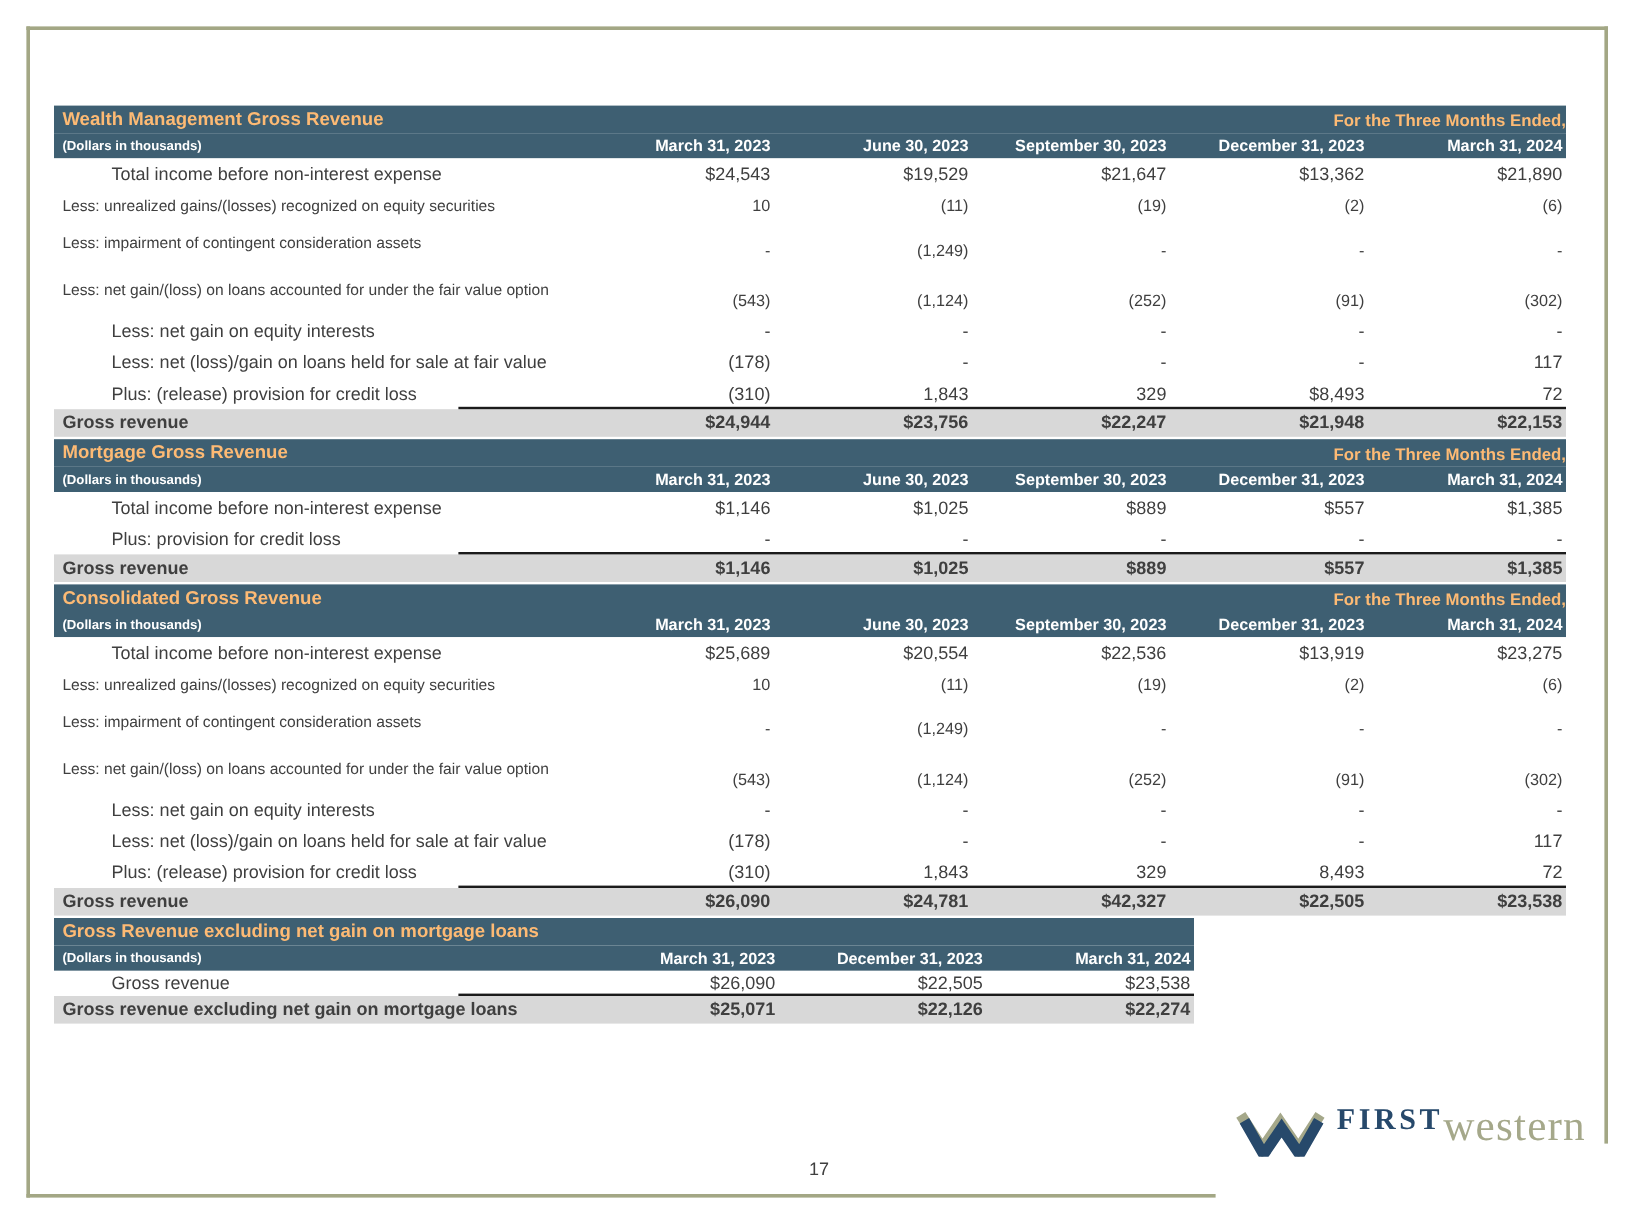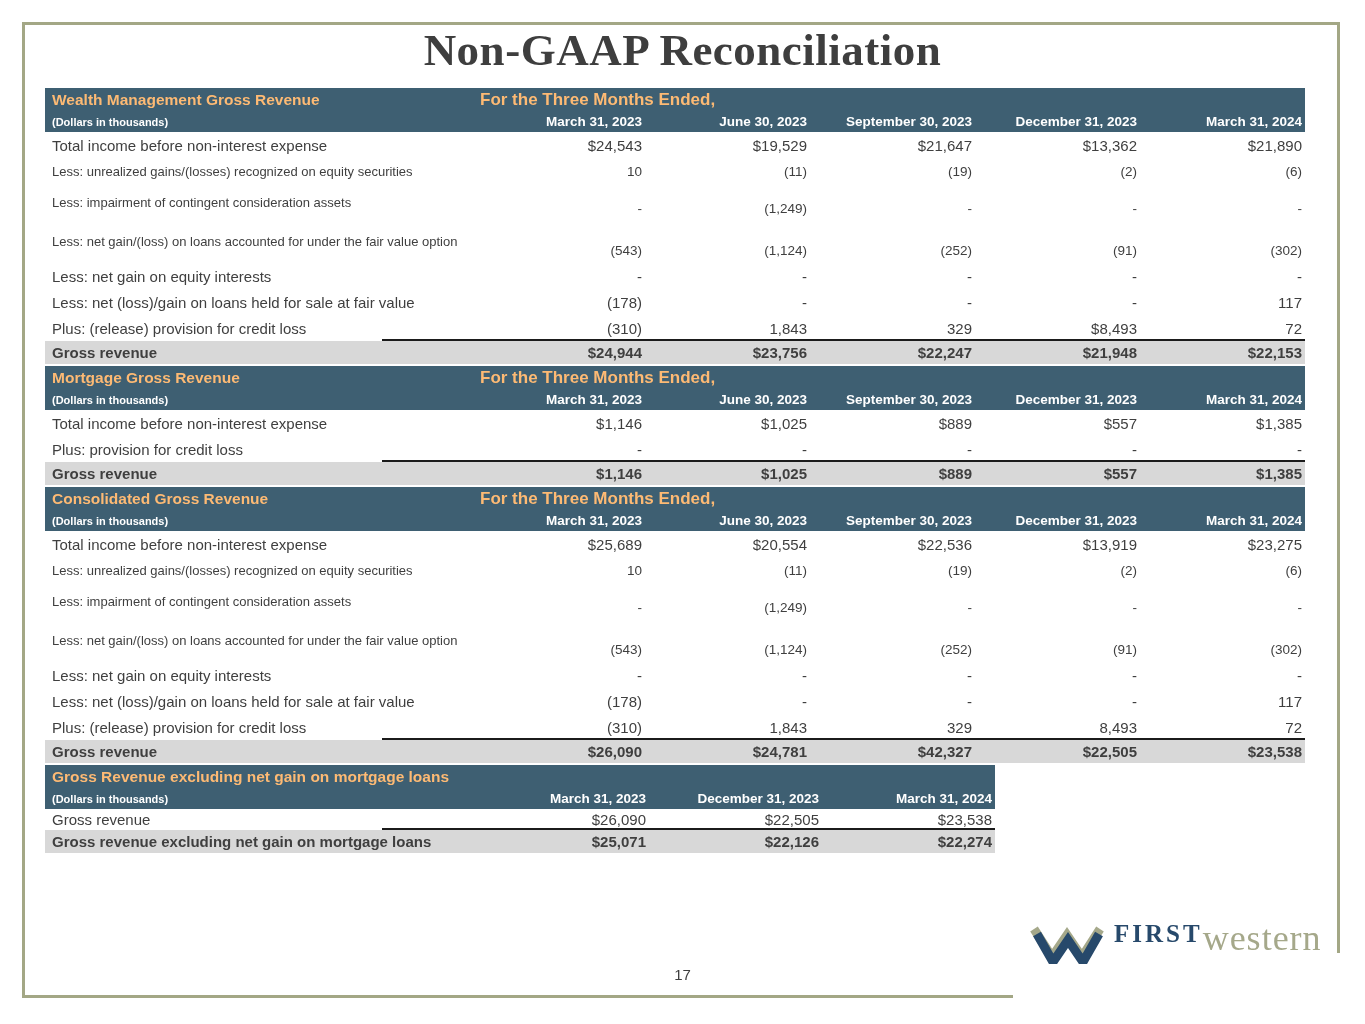--- a/index.html
+++ b/index.html
@@ -15,29 +15,29 @@
   .title{position:absolute;top:24px;left:0;right:0;margin:0;text-align:center;
          font-family:"Liberation Serif",serif;font-weight:700;font-size:45px;
          letter-spacing:.5px;color:#3e3e3e;}
 
   .tables{position:absolute;left:45px;top:88px;}
   .tbl{margin-bottom:2px;}
   .grid{display:grid;}
   .h-row1{background:#3e5f72;color:#fdba74;height:23px;align-items:center;}
   .h-row2{background:#3e5f72;color:#fff;height:21px;align-items:center;}
   .h-title{font-weight:700;font-size:15.5px;padding-left:7px;white-space:nowrap;}
-  .h-period{font-weight:700;font-size:17px;text-align:left;white-space:nowrap;}
+  .h-period{font-weight:700;font-size:14px;text-align:right;white-space:nowrap;}
   .h-sub{font-weight:700;font-size:11px;padding-left:7px;white-space:nowrap;}
   .h-col{font-weight:700;font-size:13.5px;text-align:right;padding-right:3px;white-space:nowrap;}
 
   .r{align-items:center;background:#fff;}
   .lbl{padding-left:7px;}
   .val{text-align:right;padding-right:3px;font-size:15px;}
   .lg{height:26px;}
-  .lg .lbl{font-size:15px;}
+  .lg .lbl{font-size:15px;margin-left:41px;}
   .sm{height:26px;}
   .sm .lbl{font-size:13px;}
   .sm .val{font-size:13.5px;}
   .tall{height:37px;}
   .tall .val{align-self:end;padding-bottom:5px;}
   .wrap{height:42px;}
   .wrap .lbl{line-height:1.12;}
   .wrap .val{align-self:end;padding-bottom:5px;}
   .compact{height:21px;}
   .total{height:23px;background:#d8d8d8;font-weight:700;position:relative;}
@@ -55,21 +55,20 @@
 </style>
 </head>
 <body>
 
 <div class="page">
   <div class="frame frame-top"></div>
   <div class="frame frame-left"></div>
   <div class="frame frame-right"></div>
   <div class="frame frame-bottom"></div>
 
-  <h1 class="title">Non-GAAP Reconciliation</h1>
 
   <div class="tables">
       <div class="tbl" style="width: 1260px;">
         <div class="grid h-row1" style="grid-template-columns: 1fr repeat(5, 165px);">
           <div class="h-title">Wealth Management Gross Revenue</div>
           <div class="h-period" style="grid-column: 2 / 7;">For the Three Months Ended,</div>
         </div>
         <div class="grid h-row2" style="grid-template-columns: 1fr repeat(5, 165px);">
           <div class="h-sub">(Dollars in thousands)</div>
           <div class="h-col">March 31, 2023</div>

